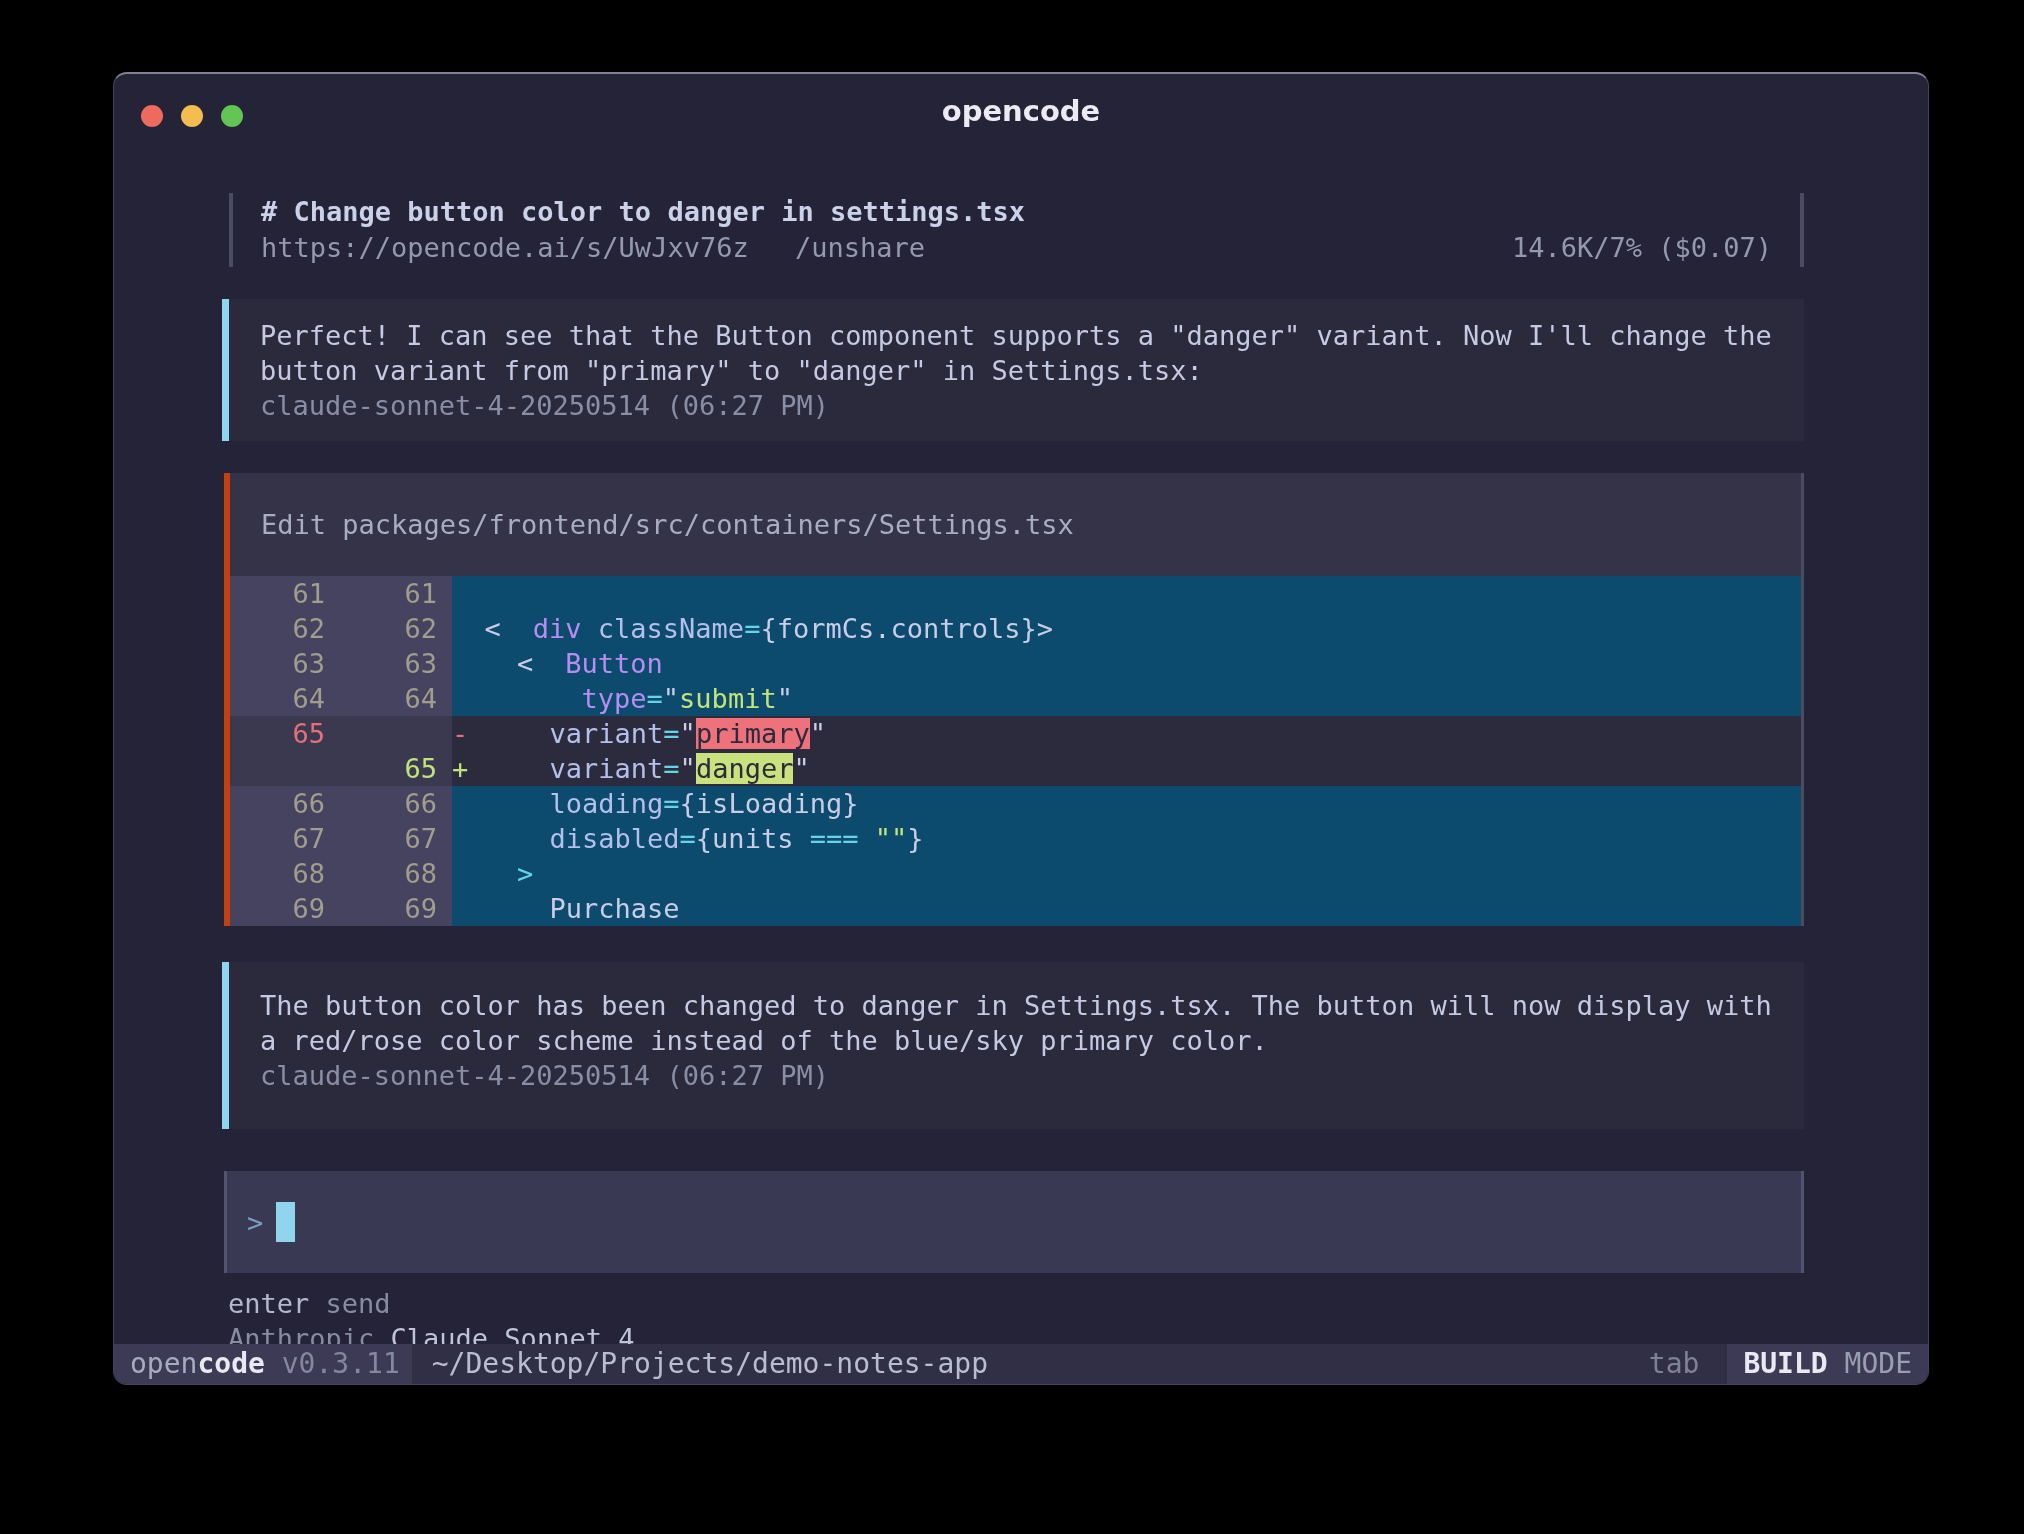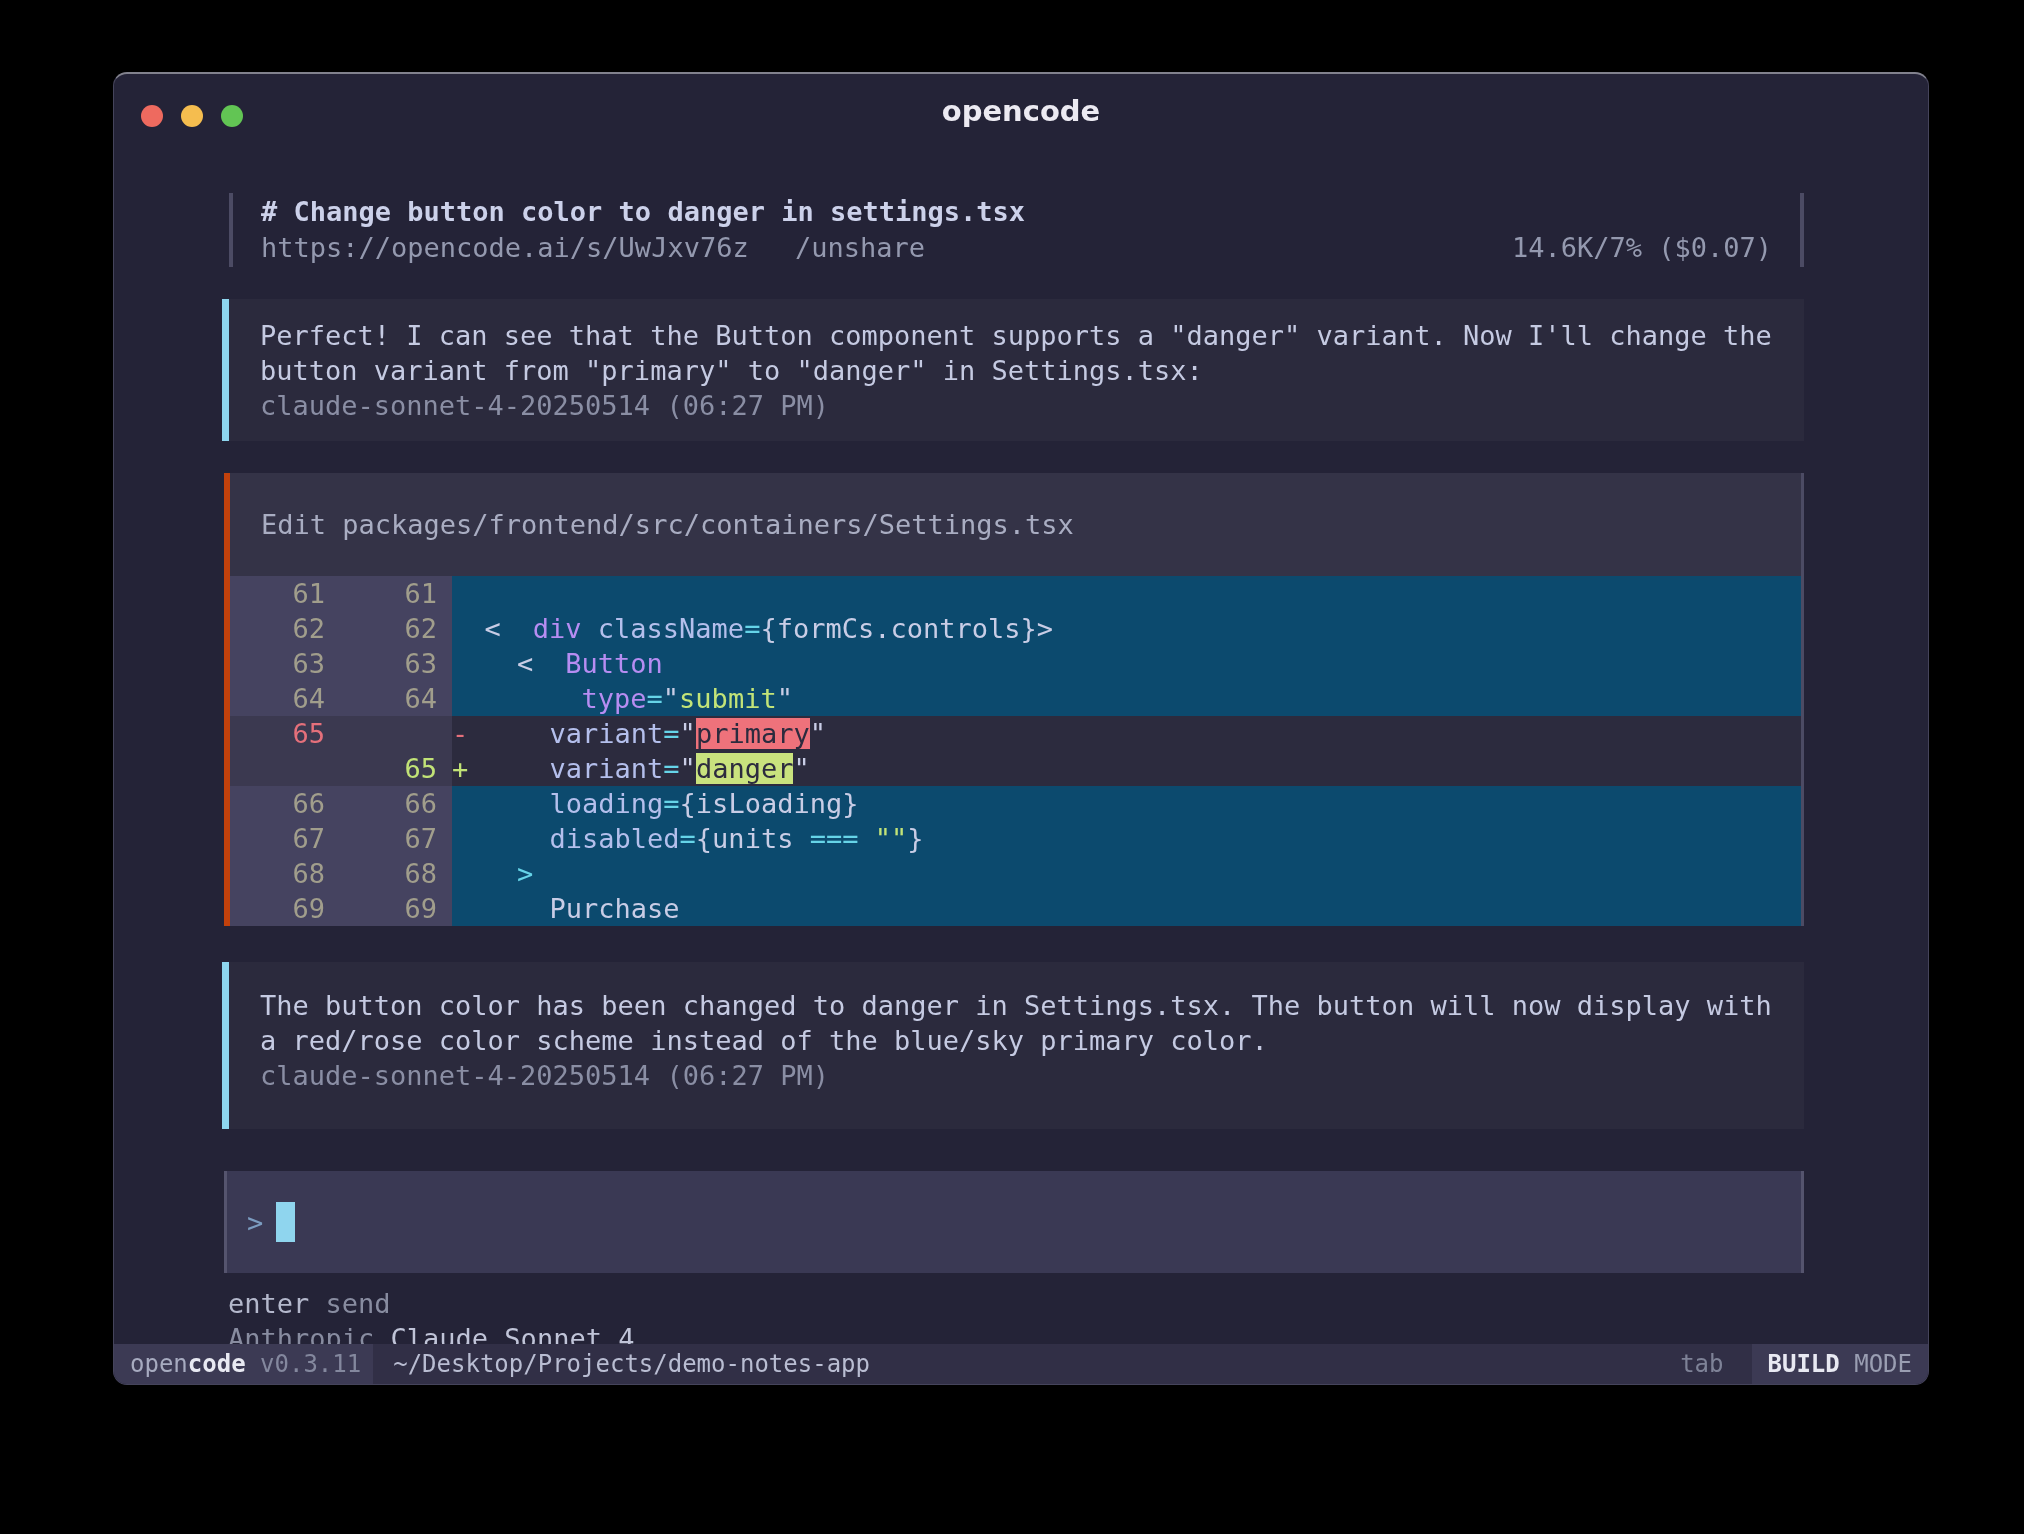--- a/index.html
+++ b/index.html
@@ -81,21 +81,21 @@
     display:flex;justify-content:space-between;line-height:35px;
     padding:0 8px 0 4px;
     flex-direction:column;
   }
   .hint-key{color:#b4b8cc;}
   .hint-dim{color:#888ca0;}
   .hint-model{color:#c0c4d8;}
   
   .status-bar{
     position:absolute;left:0;right:0;bottom:0;height:40px;background:#312f46;
-    display:flex;align-items:stretch;line-height:40px;font-size:24px;white-space:pre;
+    display:flex;align-items:stretch;line-height:40px;font-size:28px;white-space:pre;
   }
   .seg{background:#3c3a54;}
   .seg.left{padding:0 12px 0 16px;}
   .seg.right{padding:0 16px;}
   .app-normal{color:#a7abc0;}
   .app-bold{color:#e8e9f2;font-weight:bold;}
   .version{color:#84889e;}
   .cwd{padding-left:20px;color:#b9bdd2;flex:1;}
   .tab-hint{color:#7e8297;padding-right:28px;}
   .mode-bold{color:#e8e9f2;font-weight:bold;}

